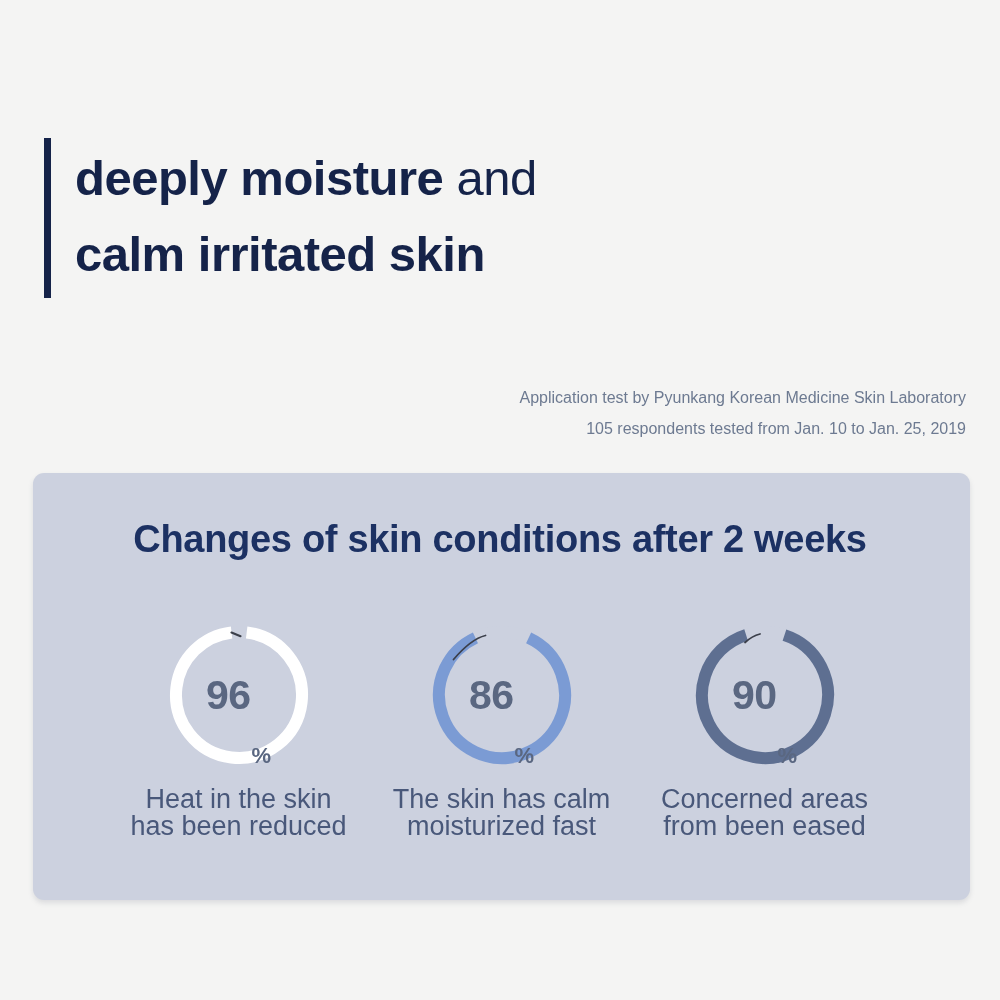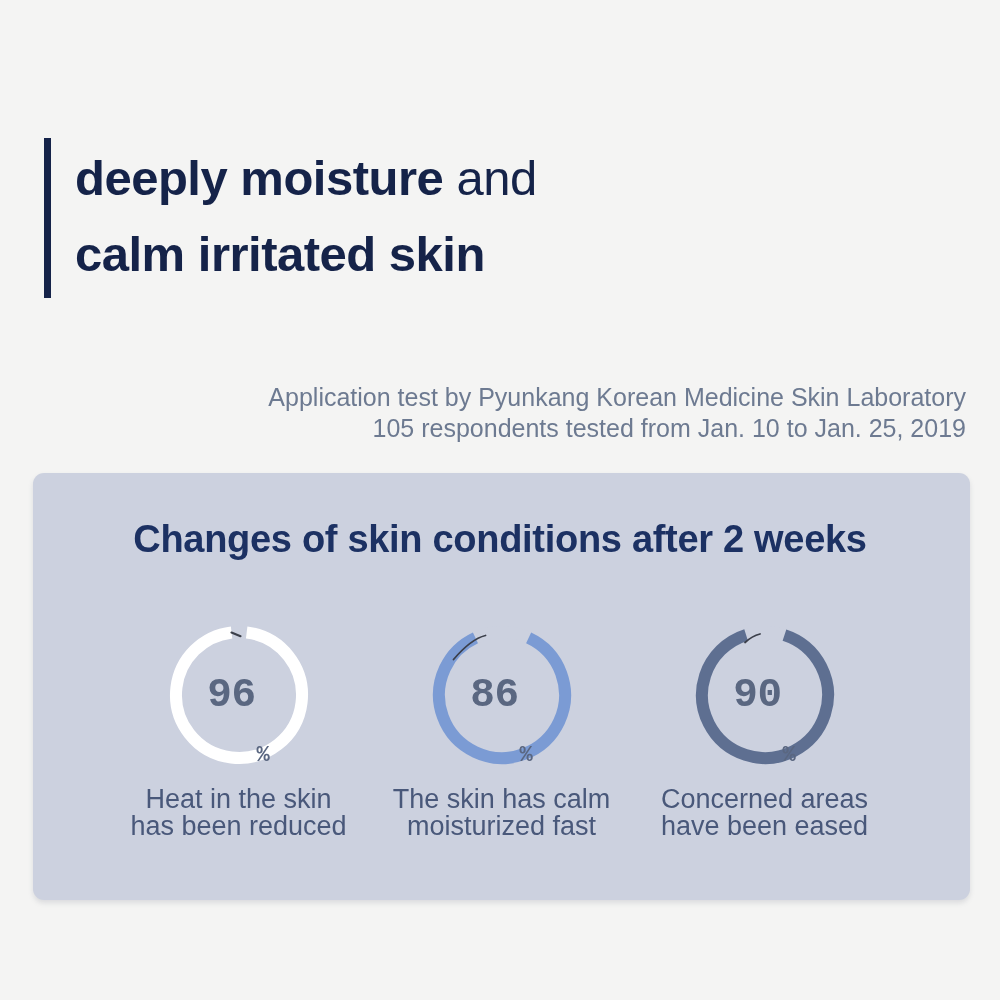--- a/index.html
+++ b/index.html
@@ -45,21 +45,21 @@
 
   
   .subtitle-block {
     position: absolute;
     right: 34px;
     top: 382px;
     text-align: right;
     color: #6d7a91;
   }
   .subtitle-line {
-    font-size: 25px;
+    font-size: 16px;
     line-height: 31px;
     font-weight: 400;
     white-space: nowrap;
   }
 
   
   .stats-panel {
     position: absolute;
     left: 33px;
     top: 473px;
@@ -95,21 +95,20 @@
   .donut-cell {
     width: 263px;
     display: flex;
     flex-direction: column;
     align-items: center;
   }
   .donut-wrap {
     position: relative;
     width: 150px;
     height: 150px;
-    font-family: Liberation Mono, monospace;
   }
   .donut-wrap svg {
     display: block;
     width: 150px;
     height: 150px;
   }
   .donut-value {
     position: absolute;
     left: 0;
     right: 0;
@@ -210,17 +209,17 @@
         <circle id="arc3" cx="75" cy="75" r="63" fill="none" stroke="#5e6f91" stroke-width="12" stroke-linecap="butt" transform="rotate(-72 75 75)" stroke-dasharray="356.26 40.58"></circle>
         <path d="M 55 22.5 Q 62 16 70 14" stroke="#3b3f4a" stroke-width="1.8" fill="none" stroke-linecap="round"></path>
       </svg>
       <div class="donut-value">
         <span class="value-num">90</span>
           <span class="value-pct">%</span>
       </div>
     </div>
     <div class="donut-caption">
       <div>Concerned areas</div>
-      <div>have been eased</div>
+      <div>from been eased</div>
     </div>
   </div>
 
 </div>
 
 </body></html>

